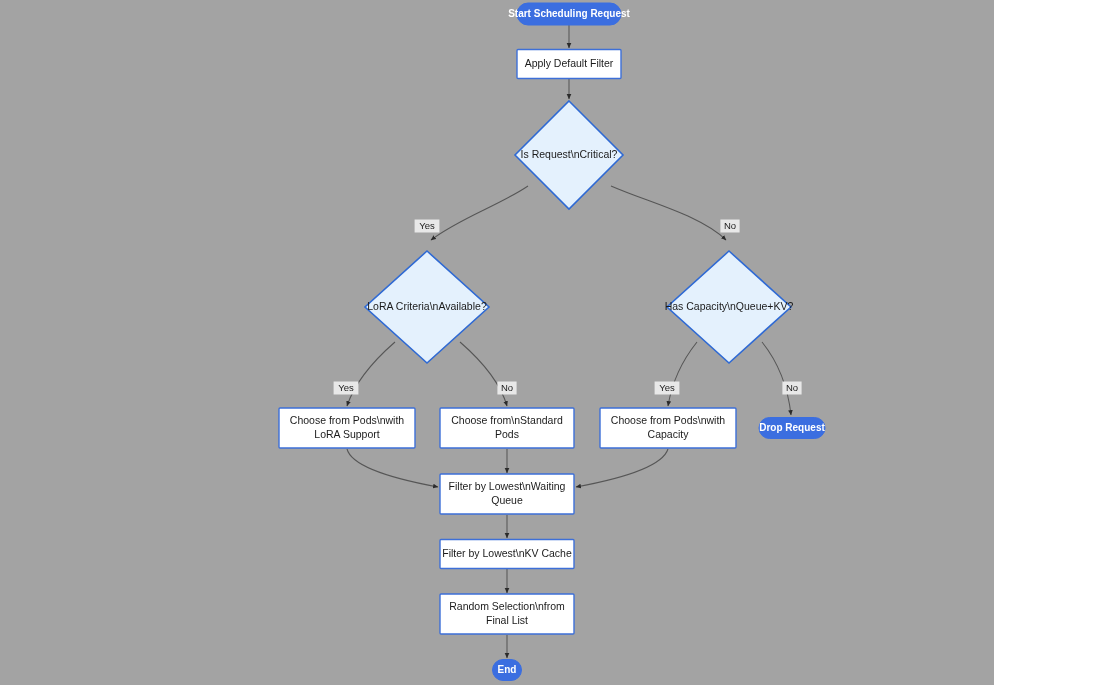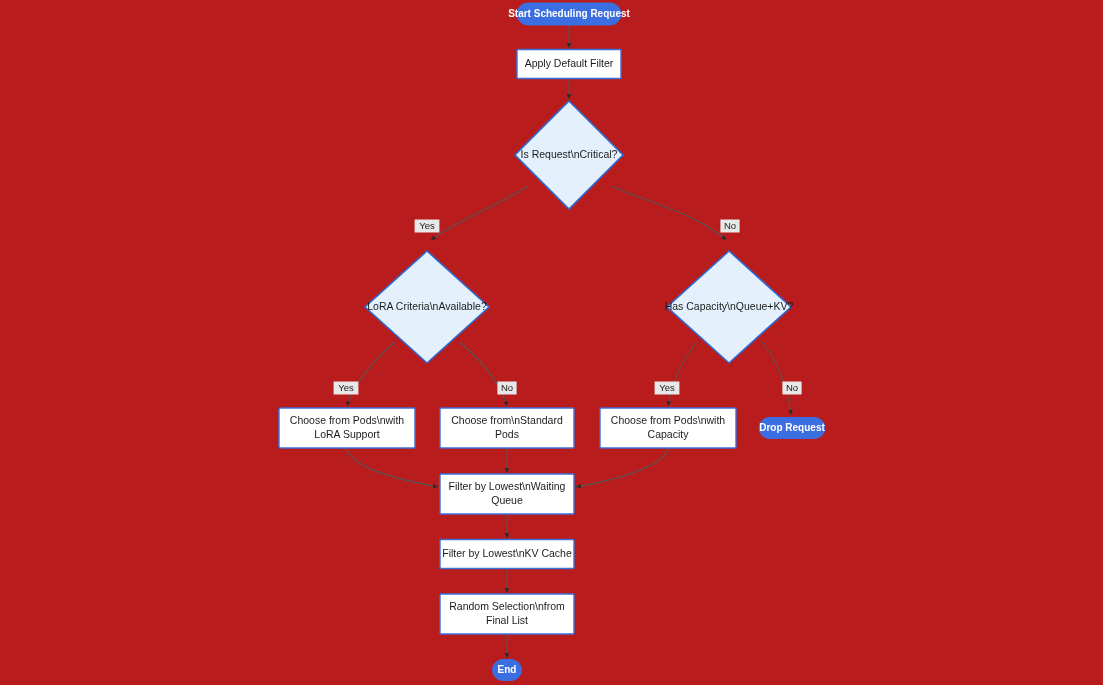--- a/index.html
+++ b/index.html
@@ -9,23 +9,23 @@
     background: #ffffff;
   }
   body {
     width: 1103px;
     height: 685px;
     font-family: "Liberation Sans", sans-serif;
     overflow: hidden;
   }
   #flowchart-root {
     position: relative;
-    width: 1103px;
+    width: 994px;
     height: 685px;
-    background: #b91c1c;
+    background: #a3a3a3;
   }
   svg#flow-svg {
     position: absolute;
     top: 0;
     left: 0;
     width: 1103px;
     height: 685px;
     display: block;
   }
   .node-box {

